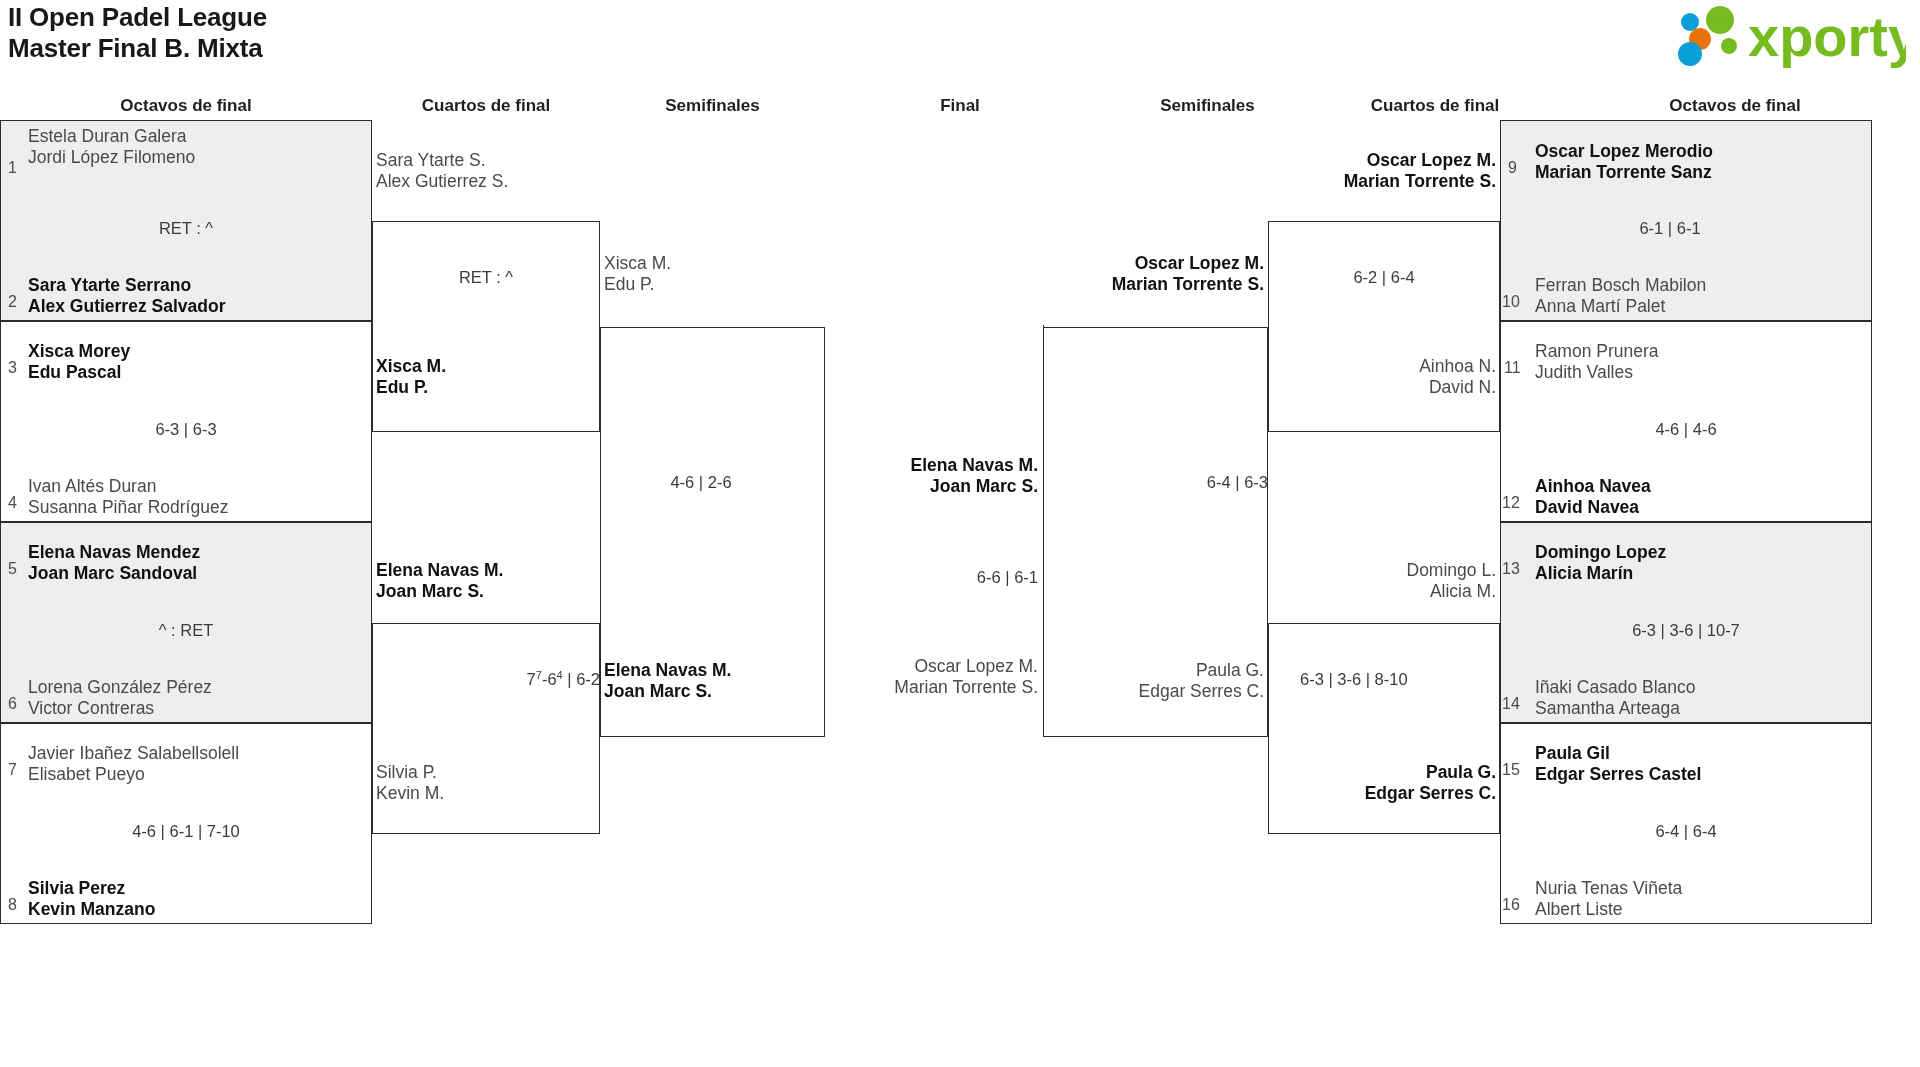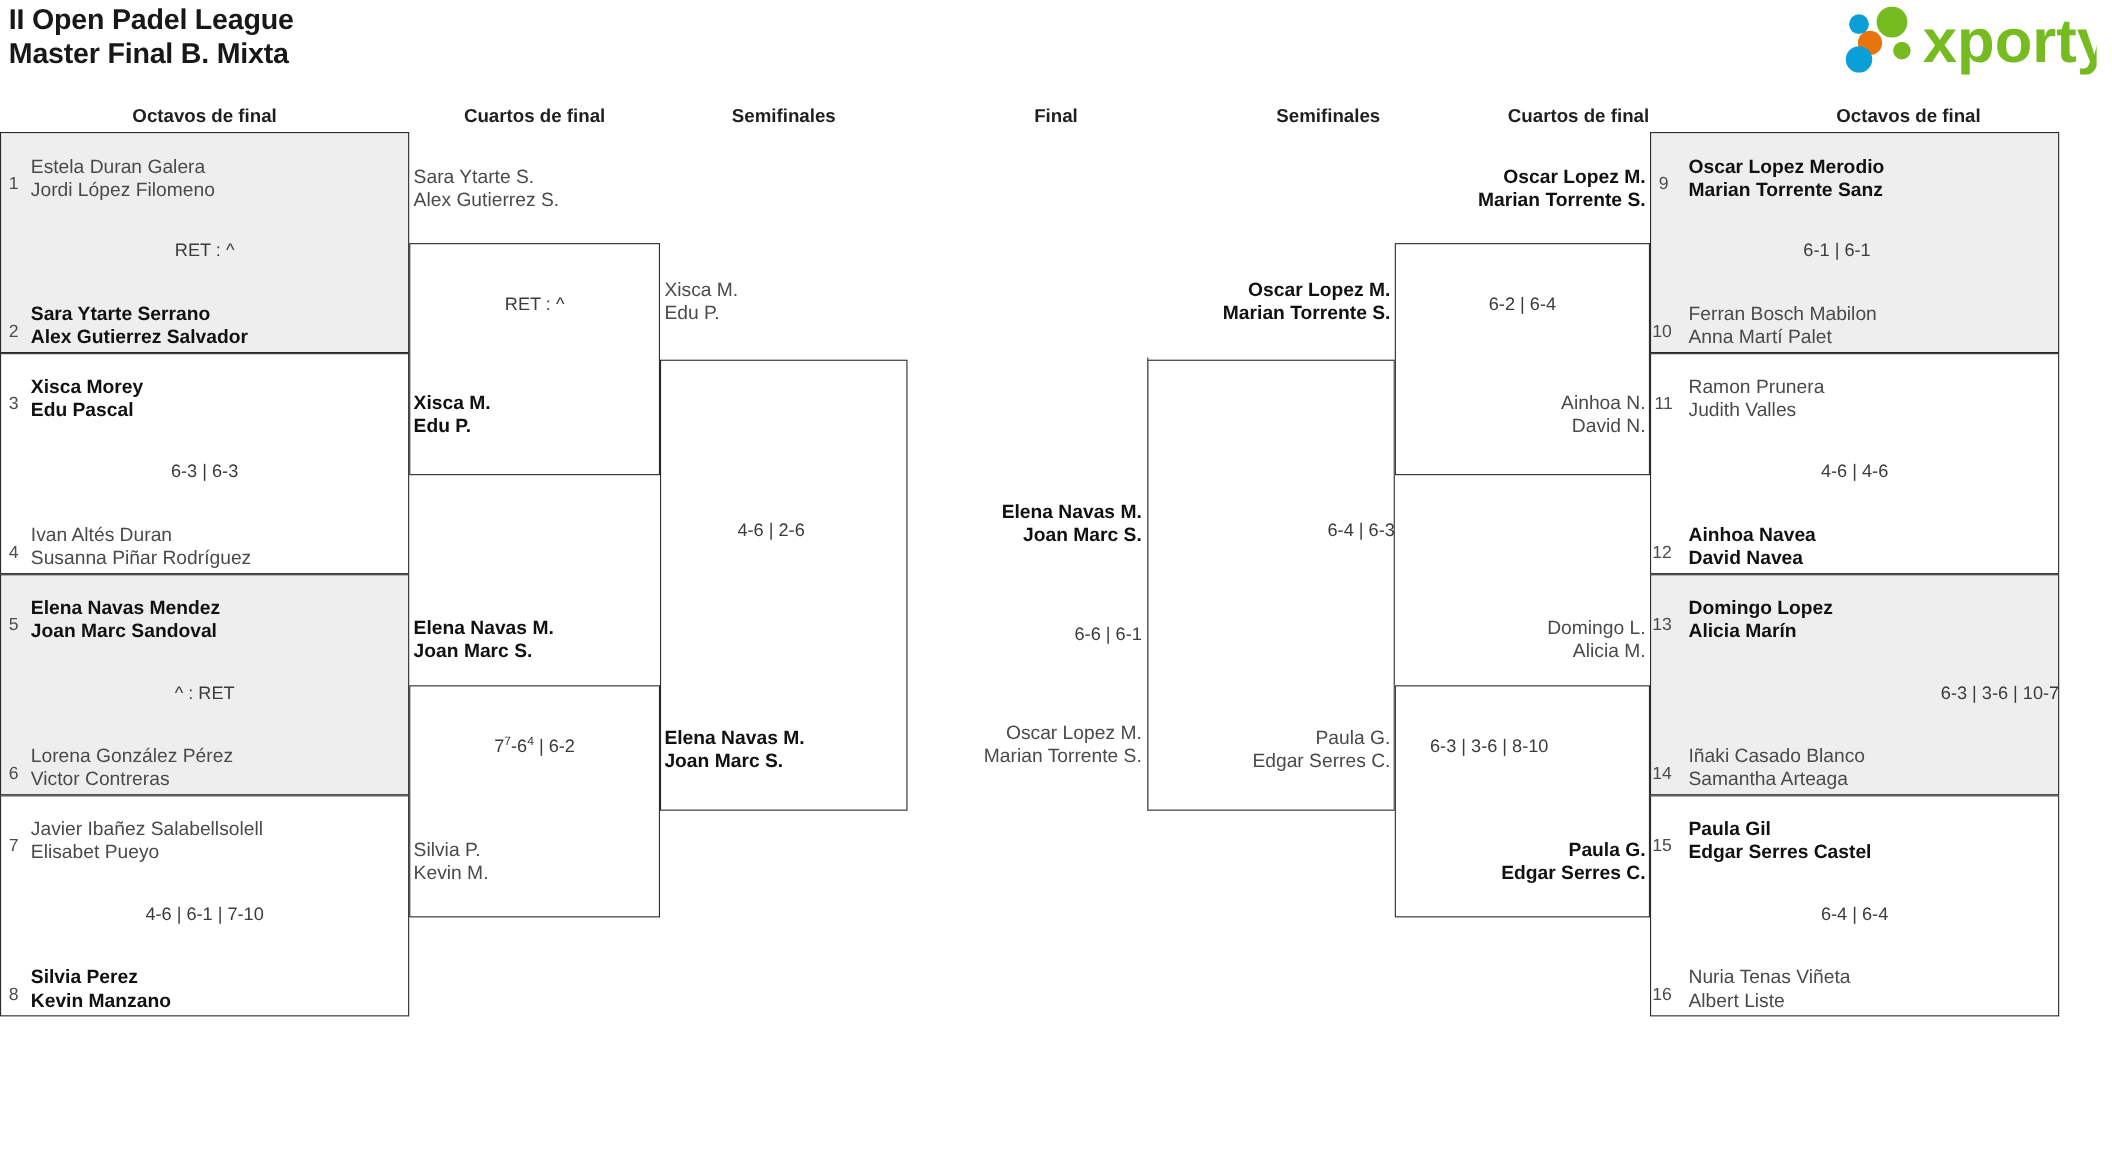--- a/index.html
+++ b/index.html
@@ -80,21 +80,21 @@
   <div class="round-hdr" style="left:0px;width:372px;">Octavos de final</div>
   <div class="round-hdr" style="left:372px;width:228px;">Cuartos de final</div>
   <div class="round-hdr" style="left:600px;width:225px;">Semifinales</div>
   <div class="round-hdr" style="left:825px;width:270px;">Final</div>
   <div class="round-hdr" style="left:1095px;width:225px;">Semifinales</div>
   <div class="round-hdr" style="left:1320px;width:230px;">Cuartos de final</div>
   <div class="round-hdr" style="left:1550px;width:370px;">Octavos de final</div>
 
   <div class="box shaded" style="left:0px;top:120px;width:372px;height:201px;"></div>
   <div class="seed" style="left:8px;top:160px;">1</div>
-  <div class="players lose" style="left:28px;top:141px;">
+  <div class="players lose" style="left:28px;top:126px;">
     <div>Estela Duran Galera</div>
     <div>Jordi López Filomeno</div>
   </div>
   <div class="score" style="left:0px;top:219px;width:372px;text-align:center;">RET : ^</div>
   <div class="seed" style="left:8px;top:294px;">2</div>
   <div class="players win" style="left:28px;top:275px;">
     <div>Sara Ytarte Serrano</div>
     <div>Alex Gutierrez Salvador</div>
   </div>
 
@@ -146,21 +146,21 @@
   <div class="players win" style="left:376px;top:356px;">
     <div>Xisca M.</div>
     <div>Edu P.</div>
   </div>
 
   <div class="box" style="left:372px;top:623px;width:228px;height:211px;"></div>
   <div class="players win" style="left:376px;top:560px;">
     <div>Elena Navas M.</div>
     <div>Joan Marc S.</div>
   </div>
-  <div class="score" style="left:372px;top:670px;width:228px;text-align:center;"><span>7</span><sup>7</sup><span>-6</span><sup>4</sup><span> | 6-2</span></div>
+  <div class="score" style="left:372px;top:670px;width:228px;text-align:right;"><span>7</span><sup>7</sup><span>-6</span><sup>4</sup><span> | 6-2</span></div>
   <div class="players lose" style="left:376px;top:762px;">
     <div>Silvia P.</div>
     <div>Kevin M.</div>
   </div>
 
   <div class="box" style="left:600px;top:327px;width:225px;height:410px;"></div>
   <div class="players lose" style="left:604px;top:253px;">
     <div>Xisca M.</div>
     <div>Edu P.</div>
   </div>
@@ -239,21 +239,21 @@
     <div>Ainhoa Navea</div>
     <div>David Navea</div>
   </div>
 
   <div class="box shaded" style="left:1500px;top:522px;width:372px;height:201px;"></div>
   <div class="seed" style="left:1502px;top:561px;">13</div>
   <div class="players win" style="left:1535px;top:542px;">
     <div>Domingo Lopez</div>
     <div>Alicia Marín</div>
   </div>
-  <div class="score" style="left:1500px;top:621px;width:372px;text-align:right;">6-3 | 3-6 | 10-7</div>
+  <div class="score" style="left:1500px;top:621px;width:372px;text-align:center;">6-3 | 3-6 | 10-7</div>
   <div class="seed" style="left:1502px;top:696px;">14</div>
   <div class="players lose" style="left:1535px;top:677px;">
     <div>Iñaki Casado Blanco</div>
     <div>Samantha Arteaga</div>
   </div>
 
   <div class="box" style="left:1500px;top:723px;width:372px;height:201px;"></div>
   <div class="seed" style="left:1502px;top:762px;">15</div>
   <div class="players win" style="left:1535px;top:743px;">
     <div>Paula Gil</div>

